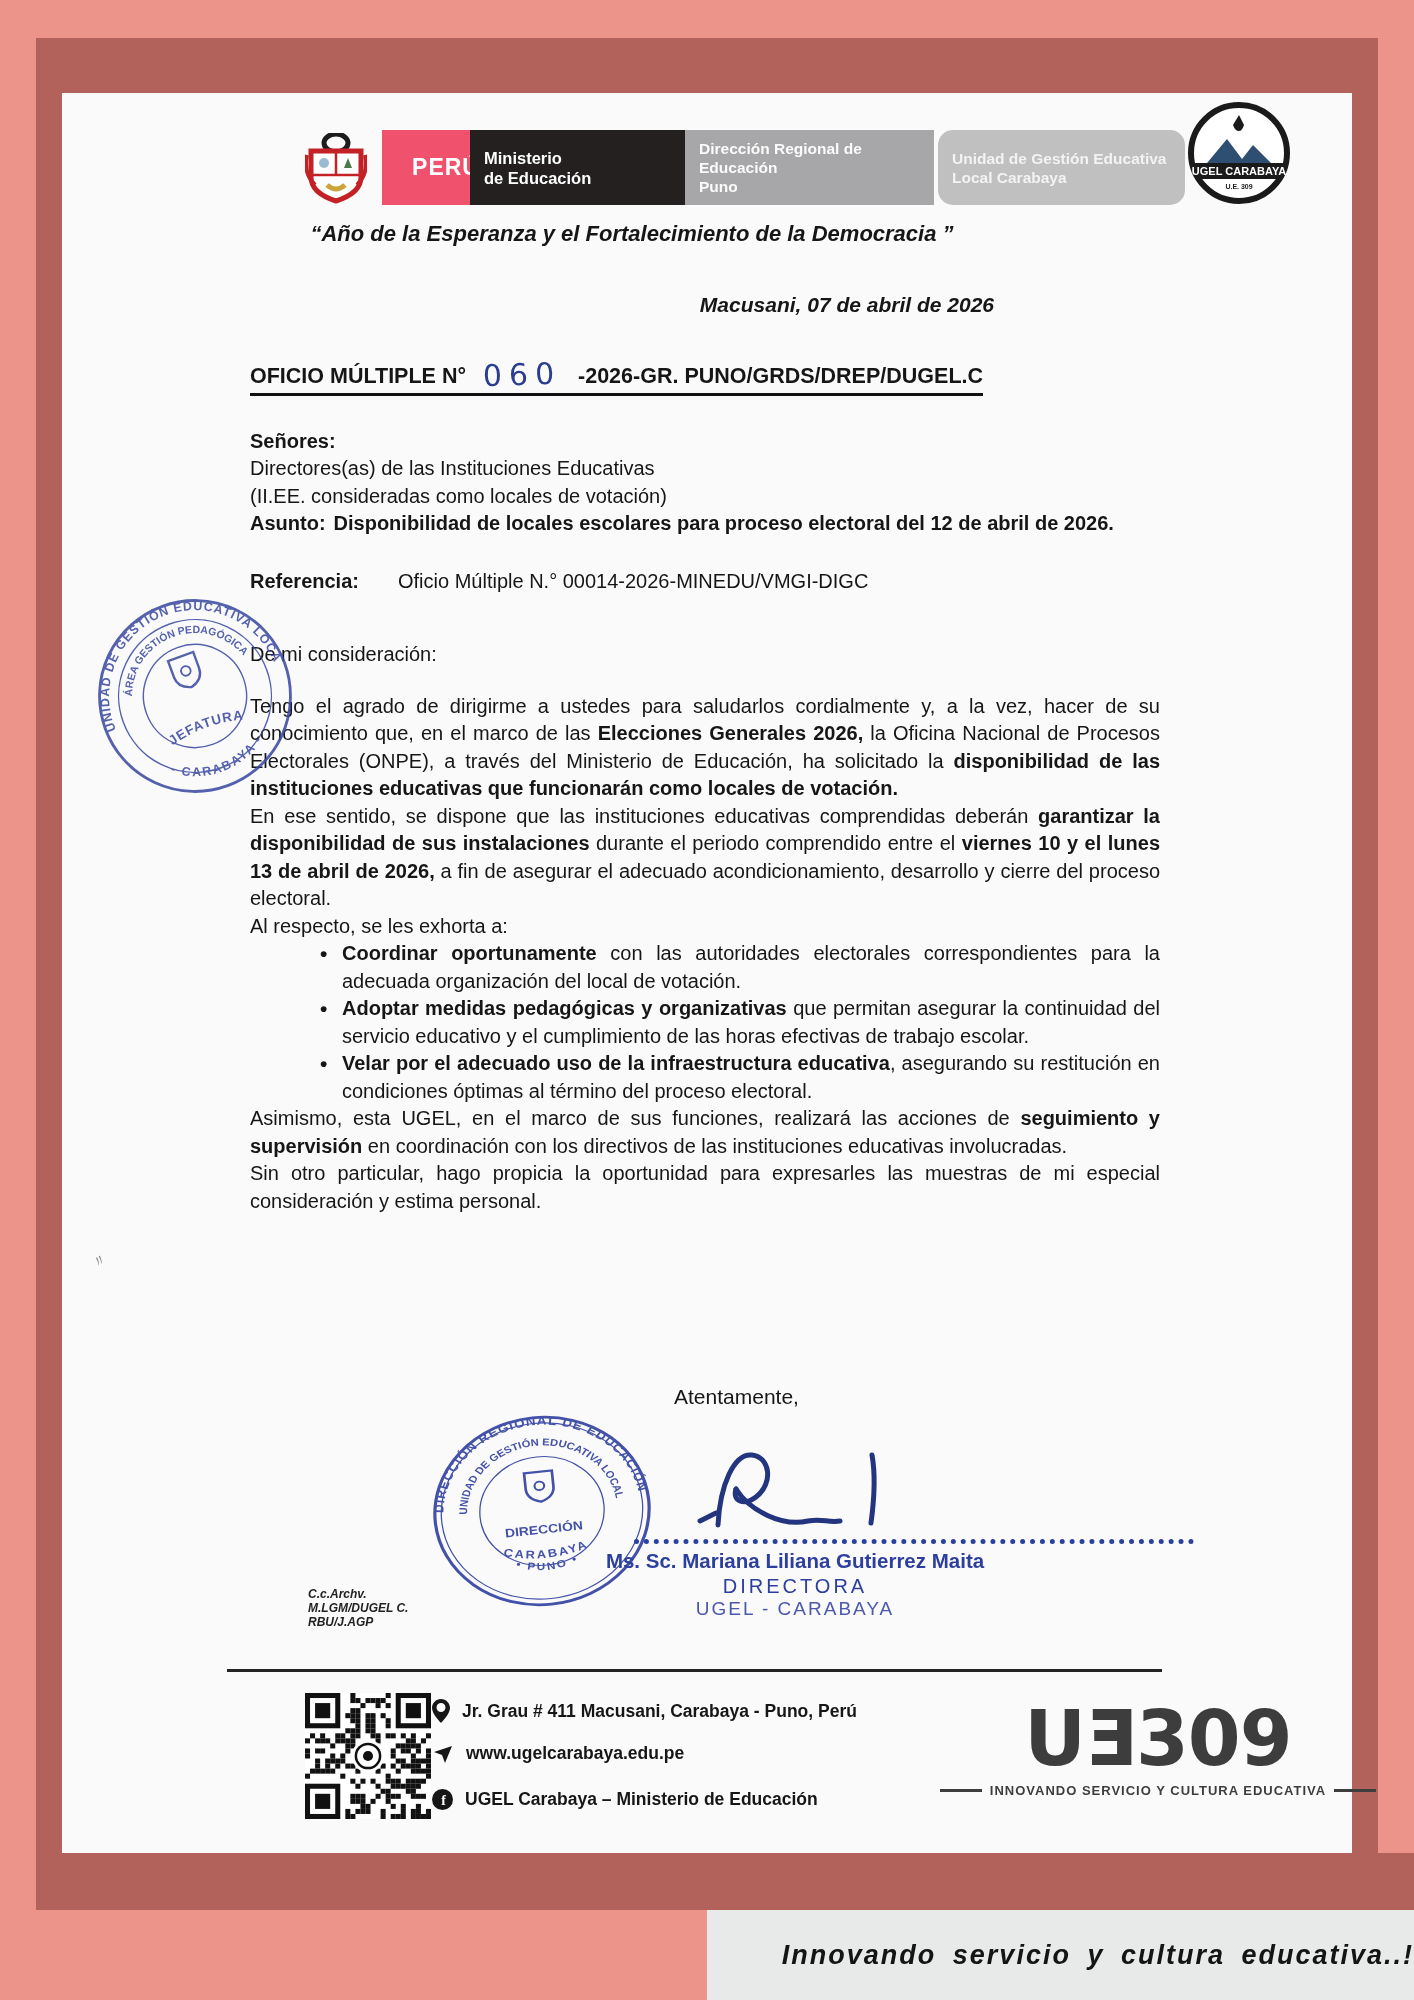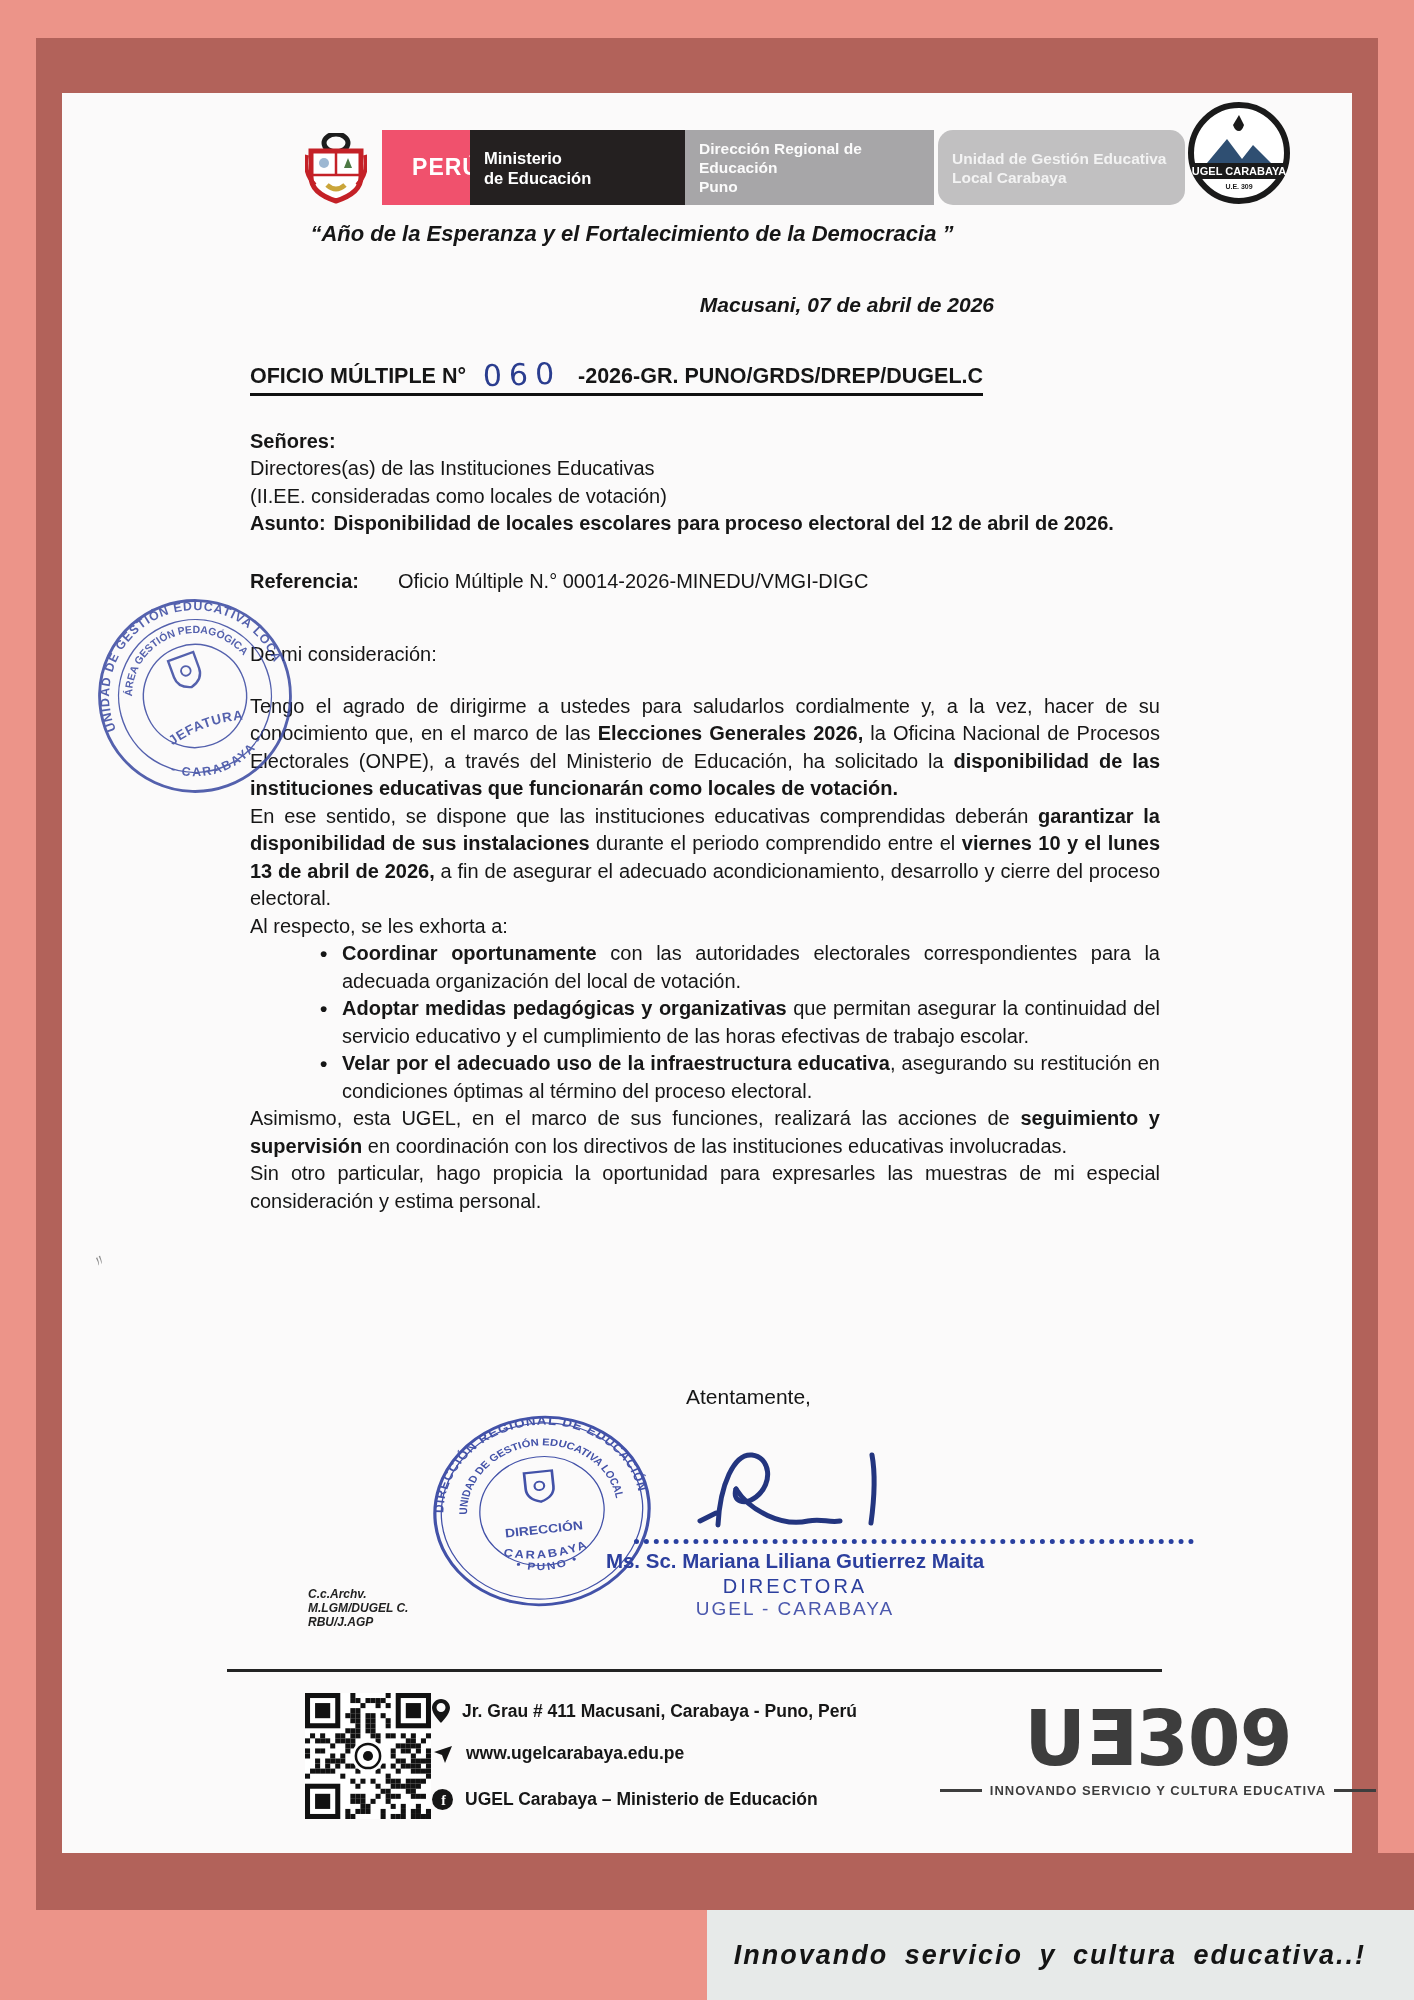--- a/index.html
+++ b/index.html
@@ -3,21 +3,21 @@
 <meta charset="utf-8">
 <style>
   html,body{margin:0;padding:0;background:#777;}
   *{box-sizing:border-box;}
   .canvas{position:relative;width:1414px;height:2000px;background:#ec9489;overflow:hidden;
           font-family:"Liberation Sans",sans-serif;color:#1b1b1b;}
   .frame{position:absolute;left:36px;top:38px;right:36px;bottom:90px;background:#b2625a;}
   .band-bottom{position:absolute;left:36px;top:1853px;right:0;height:57px;background:#b2625a;}
   .page{position:absolute;left:62px;top:93px;width:1290px;height:1760px;background:#fbfafa;}
   .bottom-strip{position:absolute;left:707px;top:1910px;right:0;height:90px;background:#e7eae9;
-                display:flex;align-items:center;justify-content:flex-end;padding-right:48px;}
+                display:flex;align-items:center;justify-content:flex-end;}
   .bottom-tagline{font-size:27px;font-weight:bold;font-style:italic;color:#141414;
                   letter-spacing:2px;word-spacing:7px;}
 
   
   .hdr-block{position:absolute;top:37px;height:75px;display:flex;flex-direction:column;justify-content:center;}
   .arms{position:absolute;left:243px;top:40px;width:62px;height:72px;}
   .peru{left:320px;width:88px;background:#f0516d;align-items:center;padding-left:40px;}
   .peru span{color:#fff;font-weight:bold;font-size:23px;letter-spacing:1px;}
   .minedu{left:408px;width:215px;background:#242020;padding-left:14px;}
   .minedu span{color:#fff;font-weight:bold;font-size:16.5px;line-height:20px;}
@@ -45,21 +45,21 @@
   .ref-row{margin-top:30px;}
   .ref-row .lbl{font-weight:bold;display:inline-block;width:148px;}
   .salutation{margin-top:46px;}
   .bodytext{margin-top:24px;text-align:justify;}
   .bodytext p{margin:0;text-align:justify;}
   .b{font-weight:bold;}
   ul.exh{margin:0;padding:0 0 0 68px;list-style:none;}
   ul.exh li{position:relative;padding-left:24px;text-align:justify;}
   ul.exh li::before{content:"•";position:absolute;left:2px;top:0;font-size:21px;font-weight:bold;}
 
-  .closing{position:absolute;left:612px;top:1292px;font-size:21px;color:#161616;margin-left:12px;}
+  .closing{position:absolute;left:612px;top:1292px;font-size:21px;color:#161616;}
 
   
   .stamp-jefatura{position:absolute;left:28px;top:498px;width:210px;height:210px;transform:rotate(-20deg);opacity:.85;}
   .stamp-dir{position:absolute;left:362px;top:1315px;width:236px;height:206px;transform:rotate(-6deg);opacity:.9;}
   .sig-scribble{position:absolute;left:628px;top:1332px;width:210px;height:140px;}
   .dotline{position:absolute;left:572px;top:1446px;width:560px;border-top:5px dotted #2940a0;}
   .name-block{position:absolute;left:488px;top:1456px;width:490px;text-align:center;color:#2c3f9e;}
   .name-block .nm{font-size:20.5px;font-weight:bold;}
   .name-block .ti{font-size:20px;letter-spacing:3px;margin-top:2px;}
   .name-block .org{font-size:19px;letter-spacing:2px;color:#4b58ad;}

